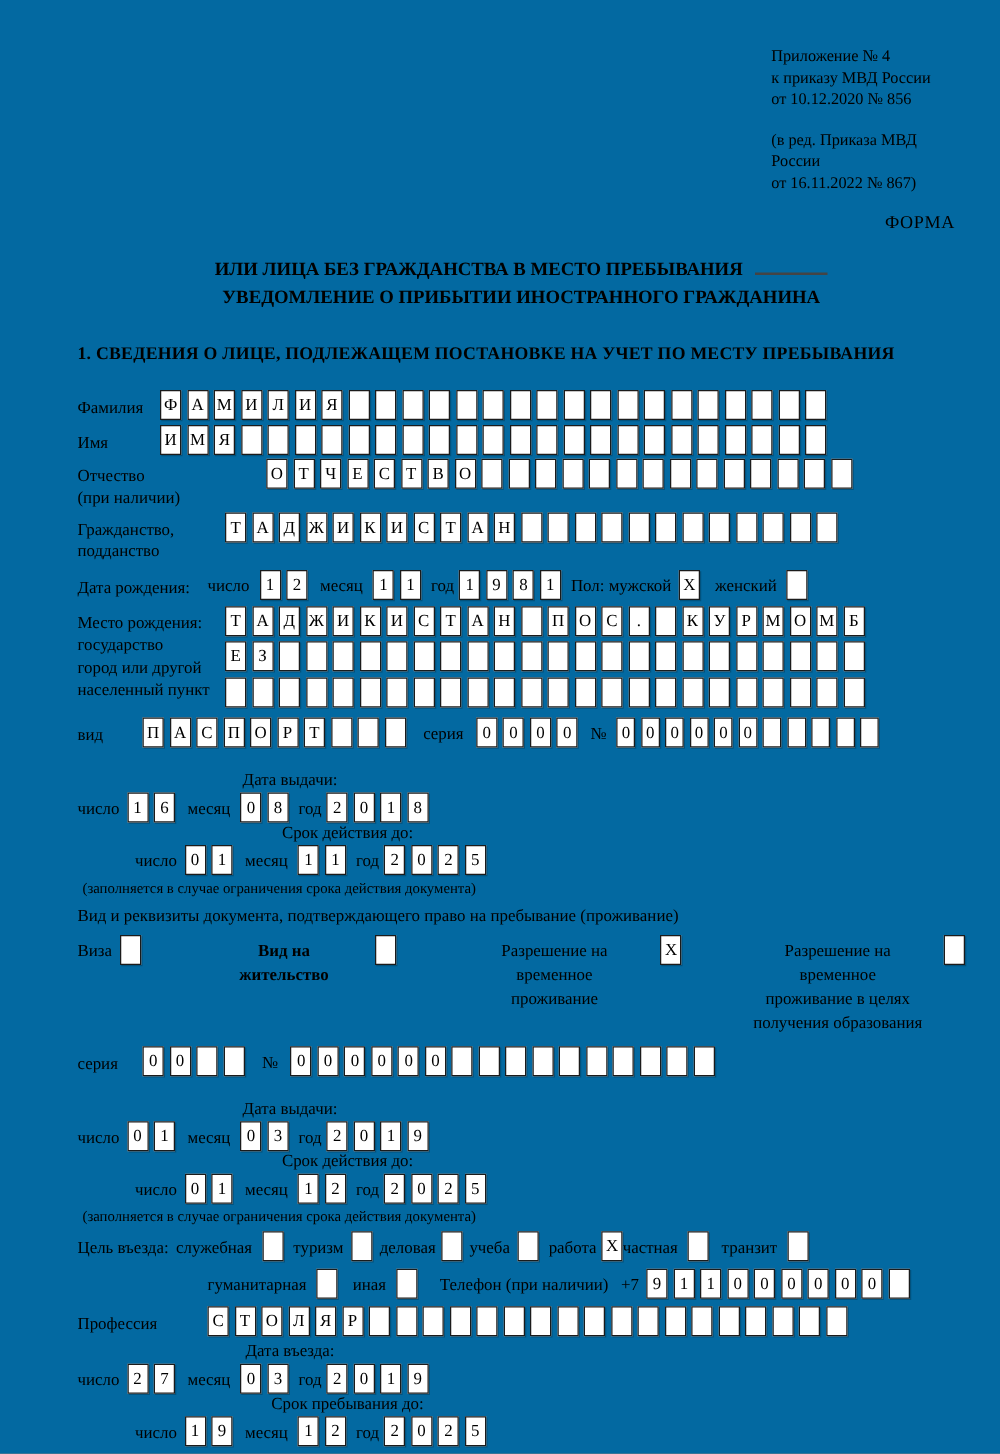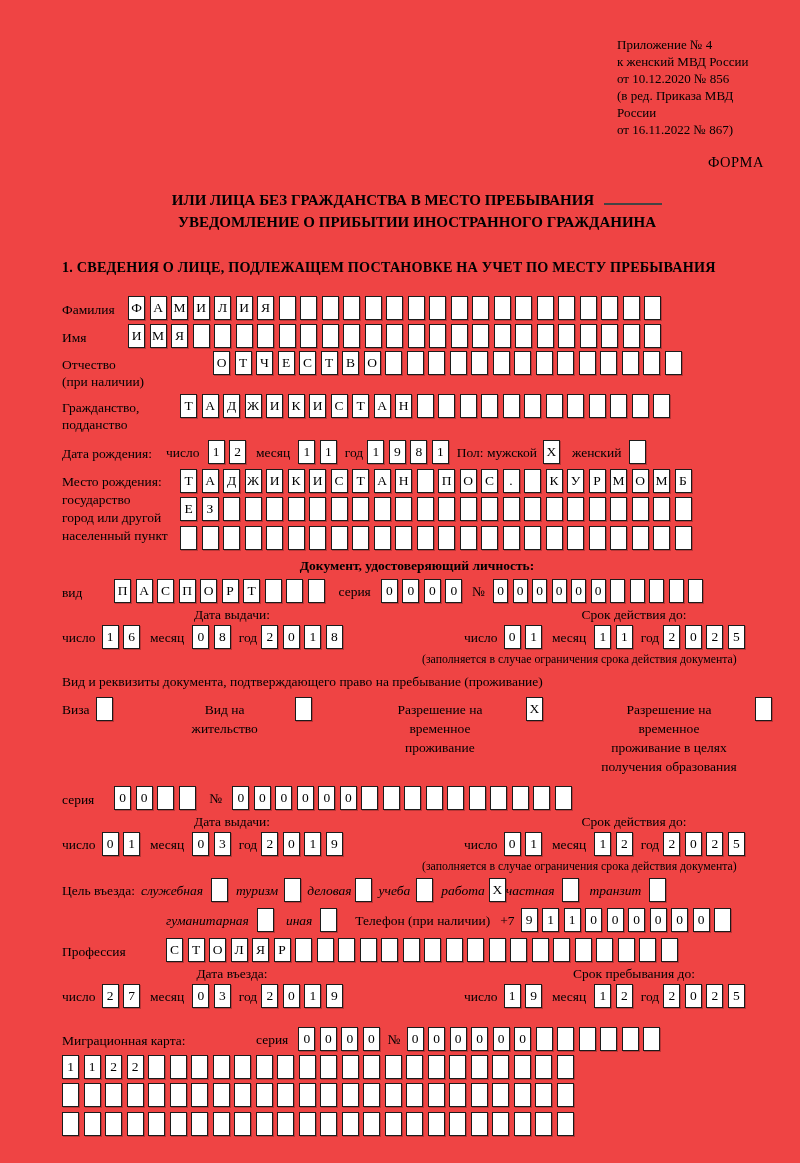--- a/index.html
+++ b/index.html
@@ -1,21 +1,21 @@
 <!DOCTYPE html>
 <html><head>
 <meta charset="utf-8">
 <style>
   * { box-sizing: border-box; margin: 0; padding: 0; }
   html,body { background:#888; }
   body { width:800px; margin:0 auto; font-family:"Liberation Serif", serif; color:#000; }
-  .page { width:800px; height:1163px; background:#ef4444; padding:36px 28px 10px 62px; overflow:hidden; }
+  .page { width:800px; height:1163px; background:#0369a1; padding:36px 28px 10px 62px; overflow:hidden; }
 
   .appendix { margin-left:555px; font-size:13px; line-height:17px; }
-  .appendix .edition { margin-top:0; }
+  .appendix .edition { margin-top:16px; }
   .form-label { text-align:right; padding-right:8px; font-weight:normal; font-size:14.5px; margin-top:16px; letter-spacing:.5px; }
 
   .title { text-align:center; font-weight:bold; font-size:15px; line-height:22px; margin-top:18px; }
   .blank-underline { display:inline-block; width:58px; border-bottom:2.5px solid #444; margin-left:10px; vertical-align:baseline; }
 
   .sec-heading { font-weight:bold; font-size:14.2px; margin-top:26px; letter-spacing:.2px; }
 
   .body-area { margin-top:20px; font-size:13.5px; }
 
   .row { display:flex; align-items:flex-start; margin-bottom:3.5px; }
@@ -25,50 +25,50 @@
   .cells { display:inline-flex; gap:4.5px; flex:0 0 auto; }
   .cell { width:17px; height:24px; border:1.8px solid #1b1b1b; box-shadow:1px 1px 0 rgba(0,0,0,.22);
           display:flex; align-items:center; justify-content:center; font-size:13.5px; background:#fff; flex:0 0 auto; }
   .tight .cell { width:15px; }
 
   .lblcol { flex:0 0 auto; line-height:18px; padding-top:4px; }
   .cellcol .cells { display:flex; margin-bottom:4.5px; }
 
   .center-bold { text-align:center; font-weight:bold; font-size:13.5px; margin:4px 0 5px 0; }
 
-  .daterow { display:flex; margin:4px 0 4px 0; }
+  .daterow { display:flex; margin:18px 0 4px 0;flex-direction:column; }
   .datecol { flex:0 0 auto; }
   .datehead { text-align:center; width:340px; margin-bottom:2px; }
   .dateline { display:flex; align-items:flex-start; }
   .dateline .w { padding-top:5px; }
   .note { font-size:11.8px; white-space:nowrap; margin-top:3px; margin-left:-42px; }
 
   .para { line-height:22px; }
 
   .optrow { display:flex; align-items:flex-start; margin:4px 0 8px 0;gap:36px; }
   .opt { display:flex; align-items:flex-start; }
   .opt .olabel { white-space:pre-line; text-align:center; line-height:19px; padding-top:3px; }
 
   .purpose-opt { display:flex; align-items:flex-start; }
-  .purpose-opt .w { padding-top:5px;font-style:italic; }
+  .purpose-opt .w { padding-top:5px; }
 
   .reps { display:flex; margin-top:2px; }
   .reps-note { font-size:12.2px; margin:14px 0 0 170px; }
 
   .mr4{margin-right:4px;} .mr6{margin-right:6px;} .mr8{margin-right:8px;} .mr10{margin-right:10px;}
-  .ml6{margin-left:6px;} .ml8{margin-left:8px;} .ml10{margin-left:10px;} .ml12{margin-left:12px;} .ml14{margin-left:14px;} .ml16{margin-left:16px;} .ml18{margin-left:18px;} .ml22{margin-left:22px;}
+  .ml6{margin-left:6px;} .ml8{margin-left:8px;} .ml10{margin-left:10px;} .ml12{margin-left:12px;} .ml14{margin-left:14px;} .ml16{margin-left:16px;} .ml18{margin-left:18px;} .ml22{margin-left:22px;font-weight:bold;}
 </style>
 </head>
 <body>
 
 <div class="page">
 
   <div class="appendix">
     <div>Приложение № 4</div>
-    <div>к женский МВД России</div>
+    <div>к приказу МВД России</div>
     <div>от 10.12.2020 № 856</div>
     <div class="edition">
       <div>(в ред. Приказа МВД России</div>
       <div>от 16.11.2022 № 867)</div>
     </div>
   </div>
 
   <div class="form-label">ФОРМА</div>
 
   <div class="title">
@@ -314,21 +314,20 @@
             <span class="cell"></span>
             <span class="cell"></span>
             <span class="cell"></span>
             <span class="cell"></span>
             <span class="cell"></span>
             <span class="cell"></span>
           </div>
       </div>
     </div>
 
-    <div class="center-bold">Документ, удостоверяющий личность:</div>
 
     <div class="row">
       <span class="lbl" style="width:52px">вид</span>
       <span class="cells">
           <span class="cell">П</span>
           <span class="cell">А</span>
           <span class="cell">С</span>
           <span class="cell">П</span>
           <span class="cell">О</span>
           <span class="cell">Р</span>

